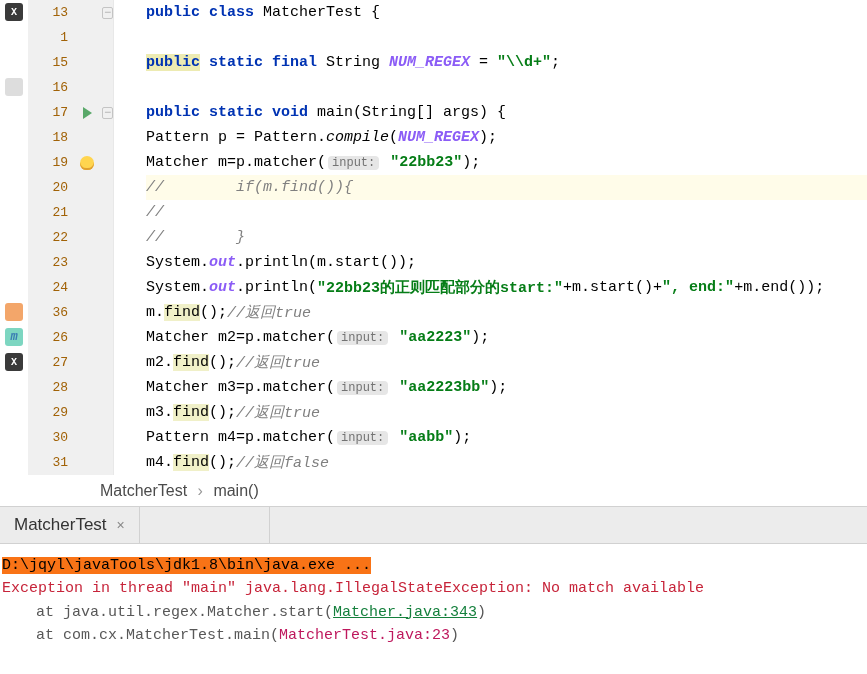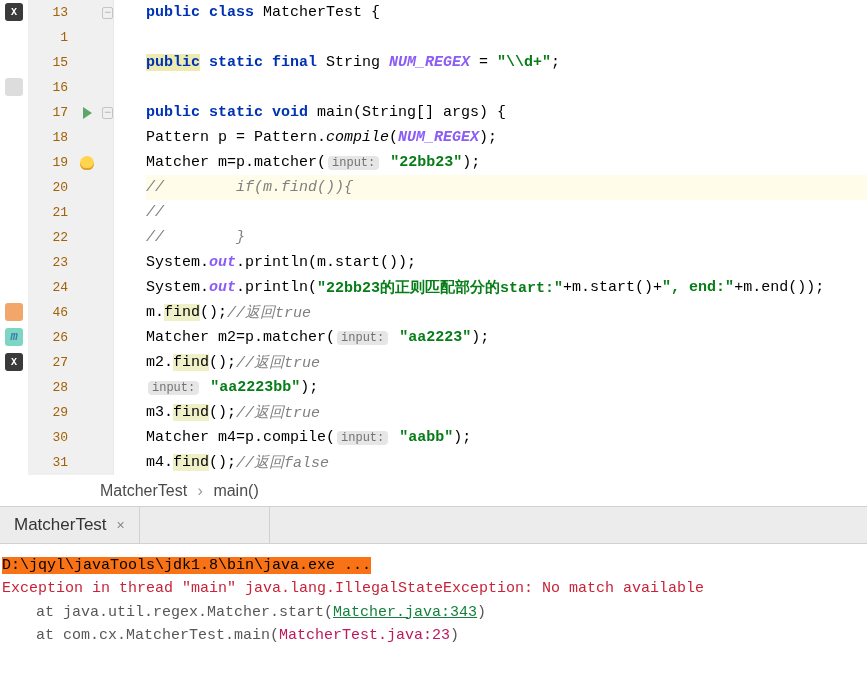--- a/index.html
+++ b/index.html
@@ -211,21 +211,21 @@
     <div class="line-row">
         <span class="ln">22</span>
       </div>
     <div class="line-row">
         <span class="ln">23</span>
       </div>
     <div class="line-row">
         <span class="ln">24</span>
       </div>
     <div class="line-row">
-        <span class="ln">46</span>
+        <span class="ln">36</span>
       </div>
     <div class="line-row">
         <span class="ln">26</span>
       </div>
     <div class="line-row">
         <span class="ln">27</span>
       </div>
     <div class="line-row">
         <span class="ln">28</span>
       </div>
@@ -301,23 +301,23 @@
     <div class="code-line">        <span>Pattern p = Pattern.</span><span class="static-call">compile</span><span>(</span><span class="field">NUM_REGEX</span><span>);</span></div>
     <div class="code-line">        <span>Matcher m=p.matcher(</span><span class="hint">input:</span><span> </span><span class="str">"22bb23"</span><span>);</span></div>
     <div class="code-line current-line"><span class="comment">//</span><span class="comment">        if(m.find()){</span></div>
     <div class="code-line"><span class="comment">//</span></div>
     <div class="code-line"><span class="comment">//</span><span class="comment">        }</span></div>
     <div class="code-line">        <span>System.</span><span class="field">out</span><span>.println(m.start());</span></div>
     <div class="code-line">        <span>System.</span><span class="field">out</span><span>.println(</span><span class="str">"22bb23的正则匹配部分的start:"</span><span>+m.start()+</span><span class="str">", end:"</span><span>+m.end());</span></div>
     <div class="code-line">        <span>m.</span><span class="hl-find">find</span><span>();</span><span class="comment">//返回true</span></div>
     <div class="code-line">        <span>Matcher m2=p.matcher(</span><span class="hint">input:</span><span> </span><span class="str">"aa2223"</span><span>);</span></div>
     <div class="code-line">        <span>m2.</span><span class="hl-find">find</span><span>();</span><span class="comment">//返回true</span></div>
-    <div class="code-line">        <span class="hint">input:</span><span> </span><span class="str">"aa2223bb"</span><span>);</span></div>
+    <div class="code-line">        <span>Matcher m3=p.matcher(</span><span class="hint">input:</span><span> </span><span class="str">"aa2223bb"</span><span>);</span></div>
     <div class="code-line">        <span>m3.</span><span class="hl-find">find</span><span>();</span><span class="comment">//返回true</span></div>
-    <div class="code-line">        <span>Matcher m4=p.compile(</span><span class="hint">input:</span><span> </span><span class="str">"aabb"</span><span>);</span></div>
+    <div class="code-line">        <span>Pattern m4=p.matcher(</span><span class="hint">input:</span><span> </span><span class="str">"aabb"</span><span>);</span></div>
     <div class="code-line">        <span>m4.</span><span class="hl-find">find</span><span>();</span><span class="comment">//返回false</span></div>
   </div>
 </div>
 
 <div class="breadcrumb">
   <span>MatcherTest</span>
   <span class="sep">›</span>
   <span>main()</span>
 </div>
 

